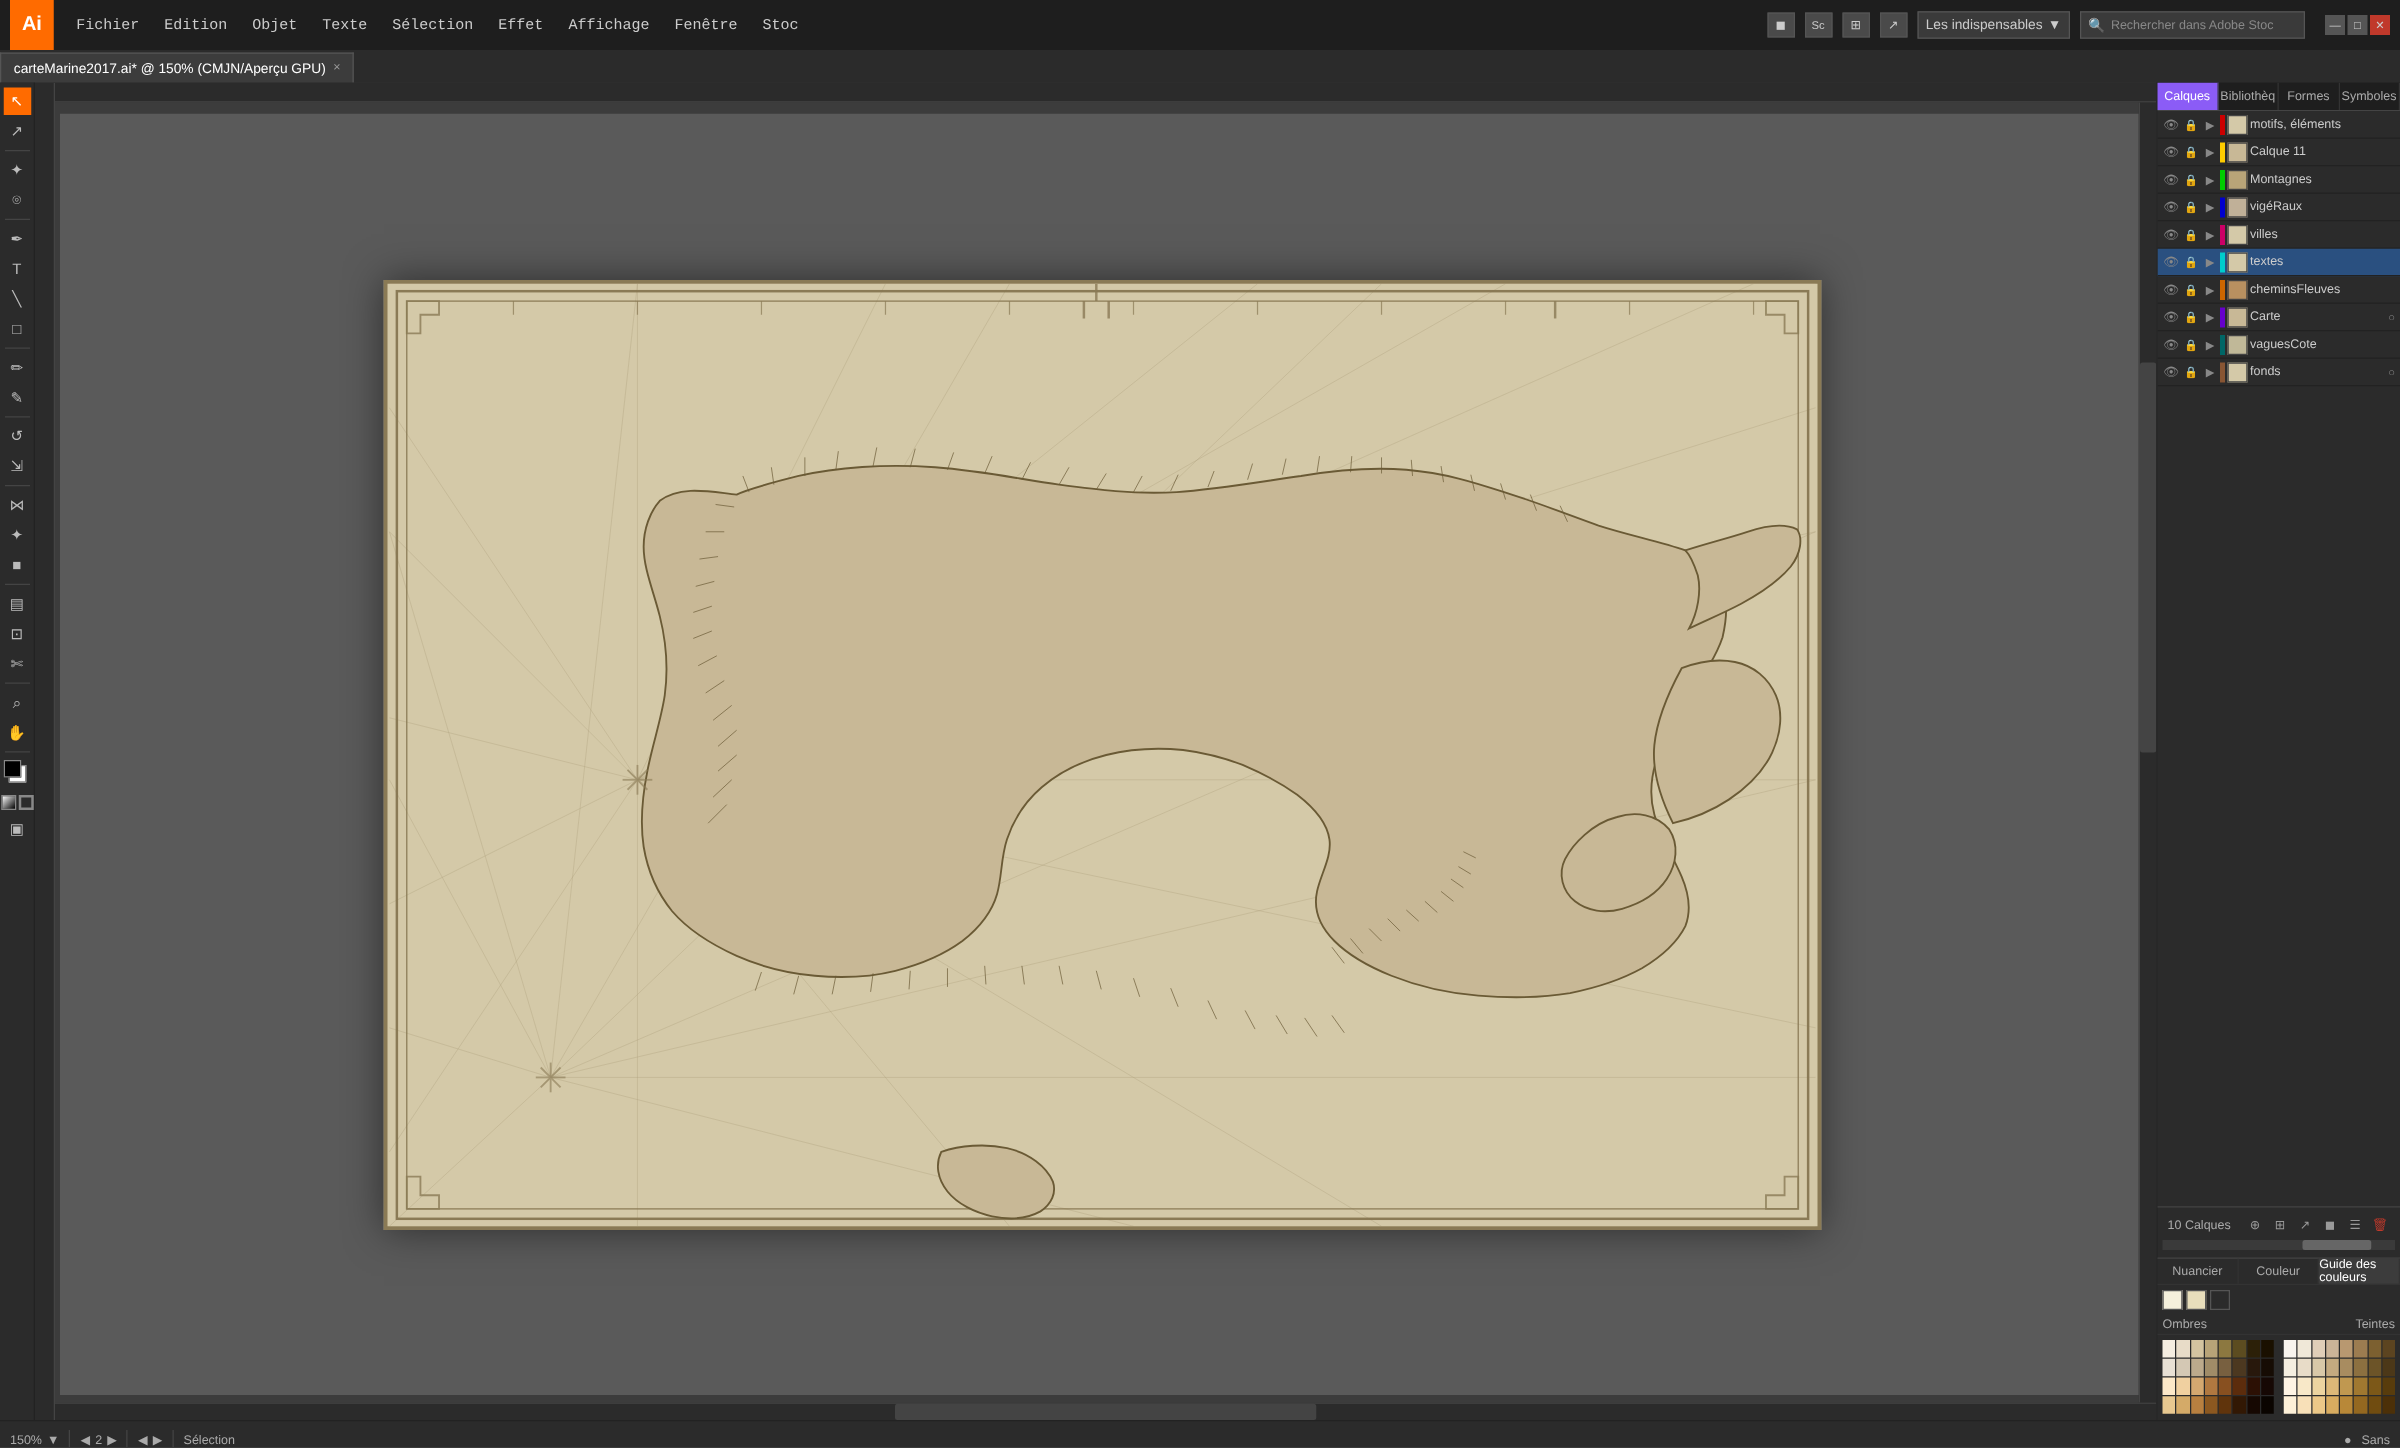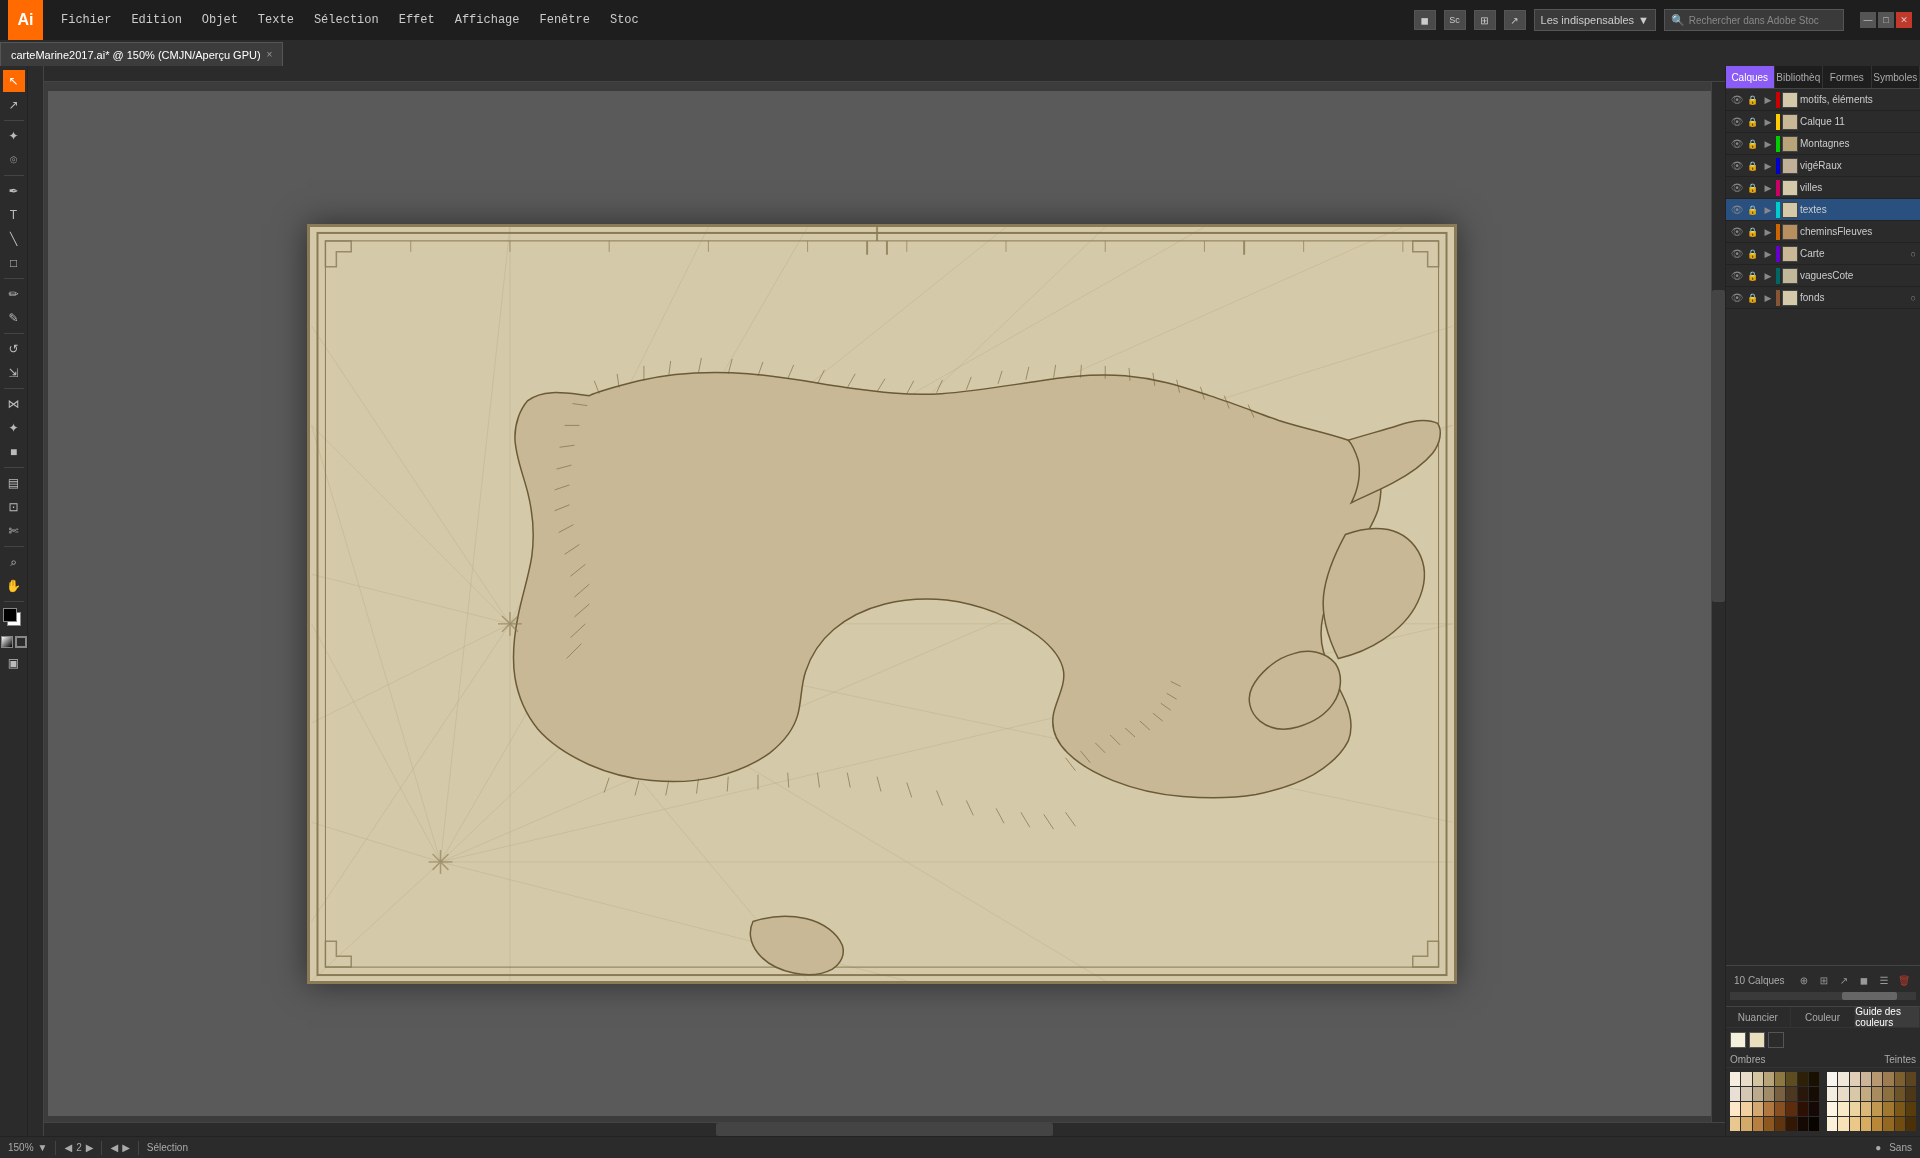--- a/index.html
+++ b/index.html
@@ -430,21 +430,21 @@
       height: 14px;
       cursor: pointer;
     }
 
     
     #status-bar {
       height: 22px;
       background: #2b2b2b;
       border-top: 1px solid #222;
       display: flex;
-      align-items: center;
+      align-items: flex-end;
       padding: 0 8px;
       gap: 8px;
       flex-shrink: 0;
     }
     .status-item {
       display: flex;
       align-items: center;
       gap: 4px;
       font-size: 10px;
       color: #aaa;

